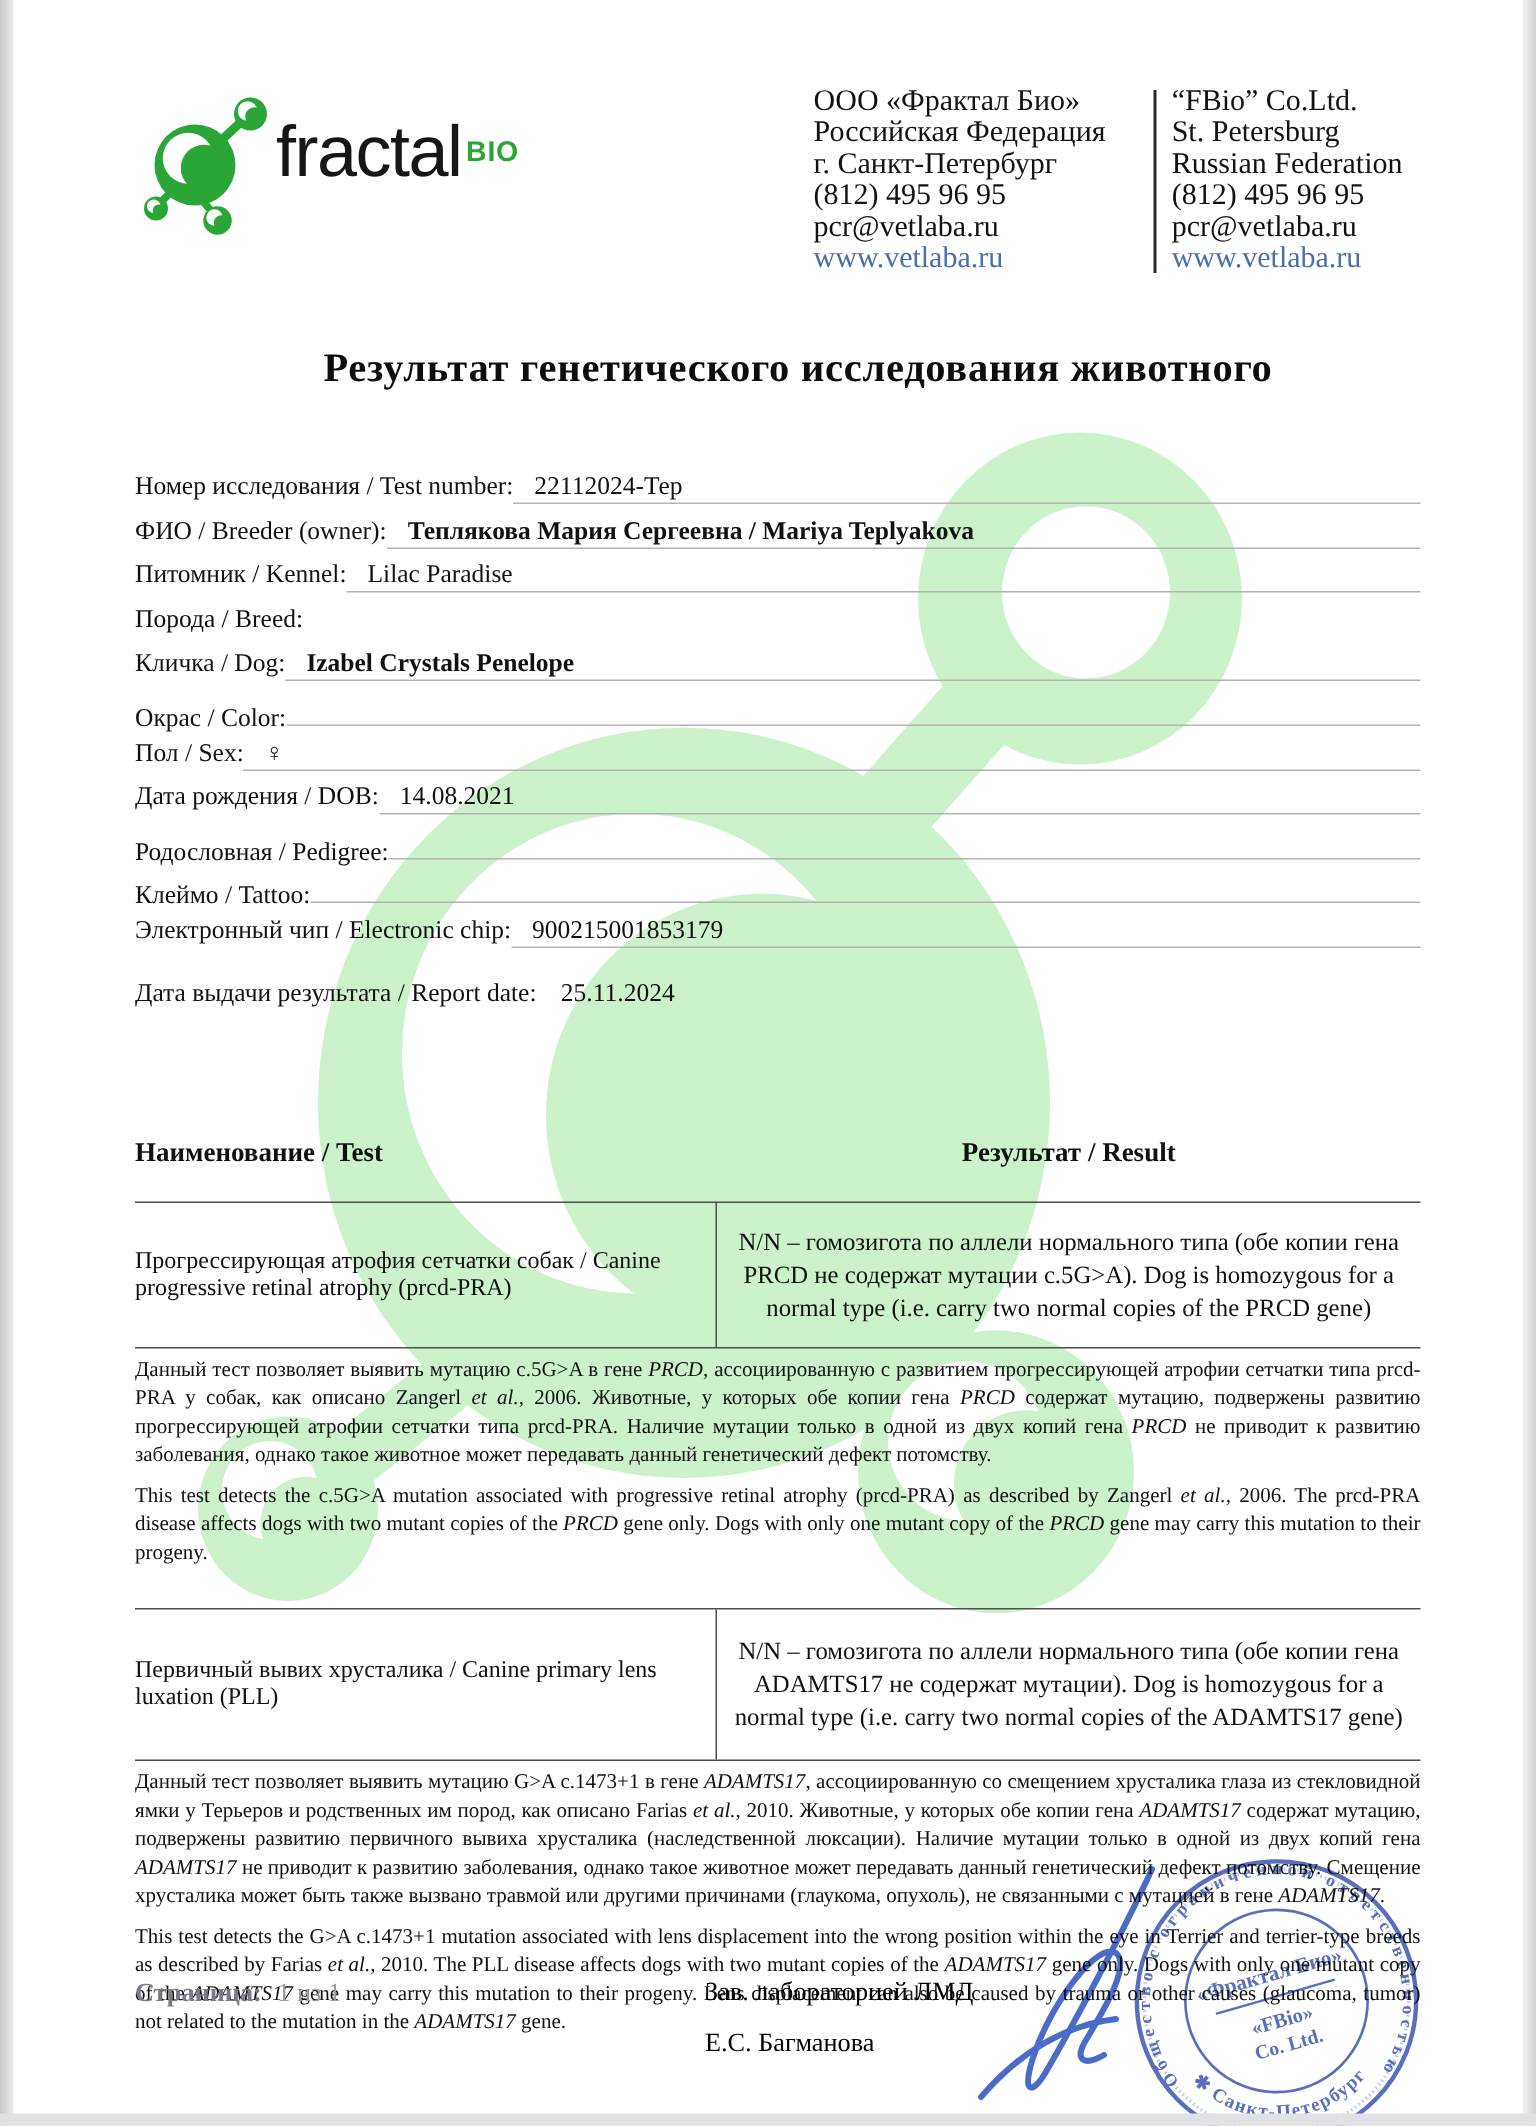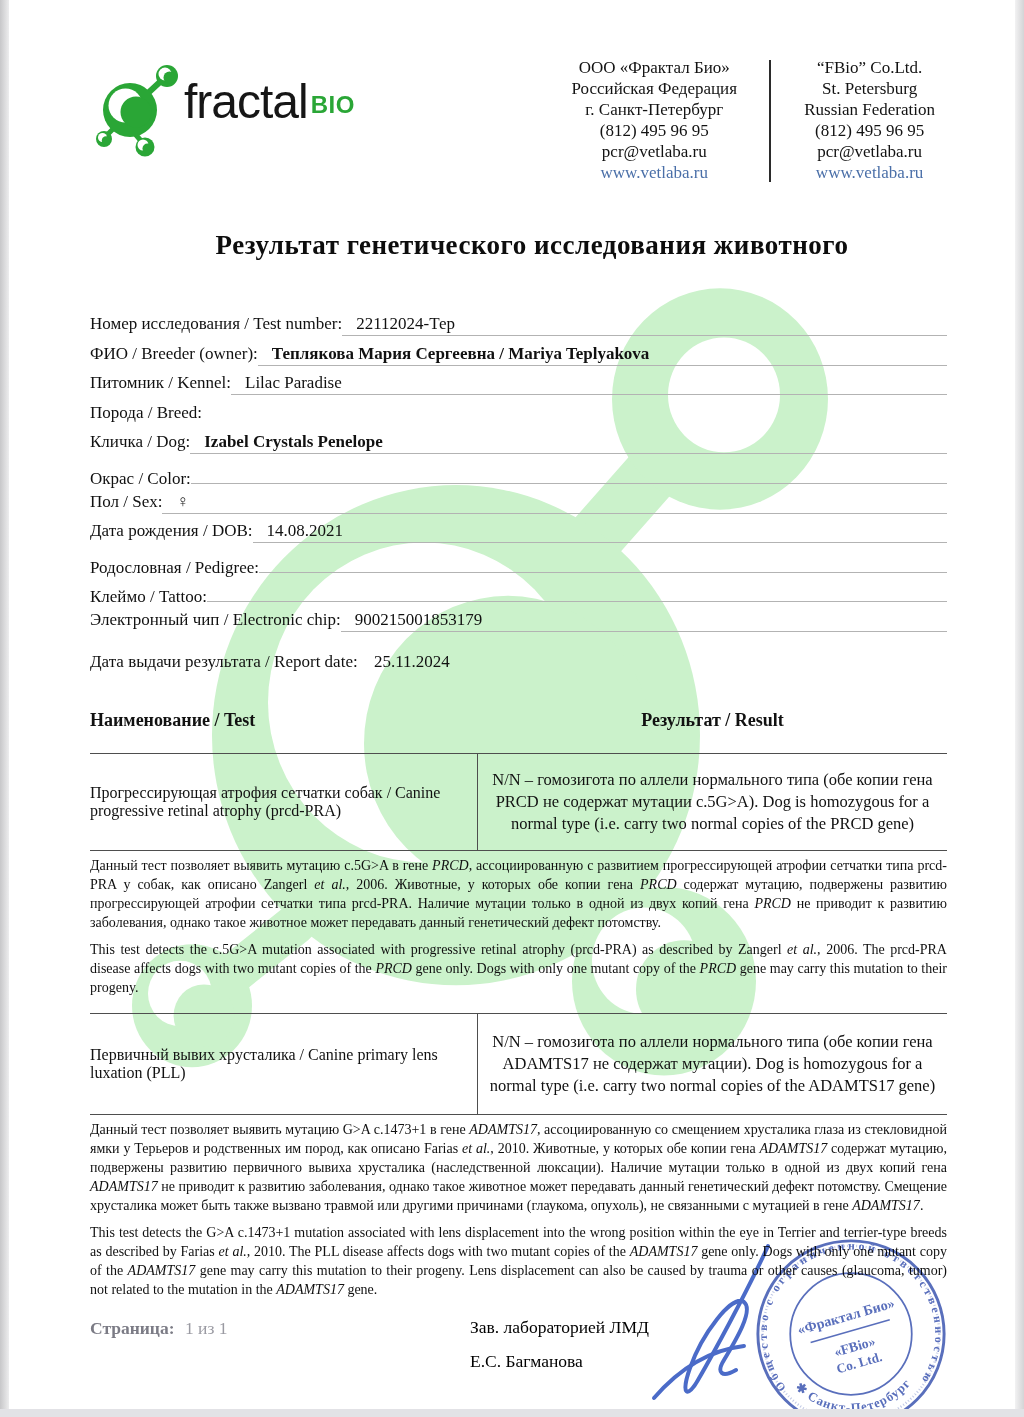--- a/index.html
+++ b/index.html
@@ -15,22 +15,22 @@
   
   .watermark{position:absolute;left:80px;top:235px;width:800px;height:820px;z-index:0;overflow:visible;}
 
   .content{position:absolute;inset:0;z-index:1;}
 
   
   .logo-icon{position:absolute;left:92px;top:58px;width:100px;height:100px;}
   .brand{position:absolute;left:184px;top:76px;display:flex;align-items:flex-start;
          font-family:"Liberation Sans",sans-serif;}
   .brand .word{font-size:48px;line-height:1.1;letter-spacing:-1px;color:#161616;}
-  .brand .bio{font-size:24px;font-weight:bold;color:#2aa636;margin:15px 0 0 3px;letter-spacing:.5px;}
-  .contact{position:absolute;top:57px;text-align:center;font-size:17px;line-height:21px;color:#121212;}
+  .brand .bio{font-size:19px;font-weight:bold;color:#2aa636;margin:15px 0 0 3px;letter-spacing:.5px;}
+  .contact{position:absolute;top:57px;text-align:left;font-size:20px;line-height:21px;color:#121212;}
   .contact-ru{right:287px;}
   .contact-en{right:89px;}
   .contact .site{color:#4a6fa8;}
   .hdr-divider{position:absolute;left:769px;top:60px;width:2px;height:122px;background:#2b2b2b;}
 
   
   .doc-title{position:absolute;left:0;right:0;top:230px;text-align:center;
              font-size:27px;font-weight:bold;letter-spacing:.5px;color:#0d0d0d;padding-left:40px;}
 
   
@@ -39,26 +39,26 @@
   .flabel{white-space:nowrap;}
   .fval{flex:1;border-bottom:1px solid #b3b3b3;padding:0 4px 1px 14px;white-space:nowrap;min-height:20px;}
   .fval.bold{font-weight:bold;}
 
   
   .report-date{position:absolute;left:90px;top:652px;font-size:17px;}
   .report-date .v{margin-left:12px;}
 
   
   .results{position:absolute;left:90px;top:710px;width:857px;}
-  .theadrow{display:flex;font-weight:bold;font-size:18px;margin-bottom:22px;}
+  .theadrow{display:flex;font-weight:bold;font-size:18px;margin-bottom:22px;margin-top:48px;}
   .th-l{width:388px;text-align:left;}
   .th-r{flex:1;text-align:center;}
   .trow{display:flex;border-top:1.5px solid #4e4e4e;border-bottom:1.5px solid #4e4e4e;}
   .trow.r1{min-height:96px;}
-  .trow.r2{min-height:100px;margin-top:16px;}
+  .trow.r2{min-height:100px;margin-top:27px;}
   .tcell-l{width:388px;border-right:1.5px solid #4e4e4e;display:flex;align-items:center;
            padding:6px 26px 6px 0;box-sizing:border-box;font-size:16px;}
   .tcell-r{flex:1;display:flex;align-items:center;justify-content:center;text-align:center;
            padding:6px 6px;font-size:16.5px;line-height:1.32;}
   .note{font-size:14px;line-height:19px;text-align:justify;margin-top:5px;color:#101010;}
   .note + .note{margin-top:8px;}
 
   
   .page-num{position:absolute;left:90px;top:1318px;font-size:17.5px;}
   .page-num .lab{font-weight:bold;color:#7b7b85;}

